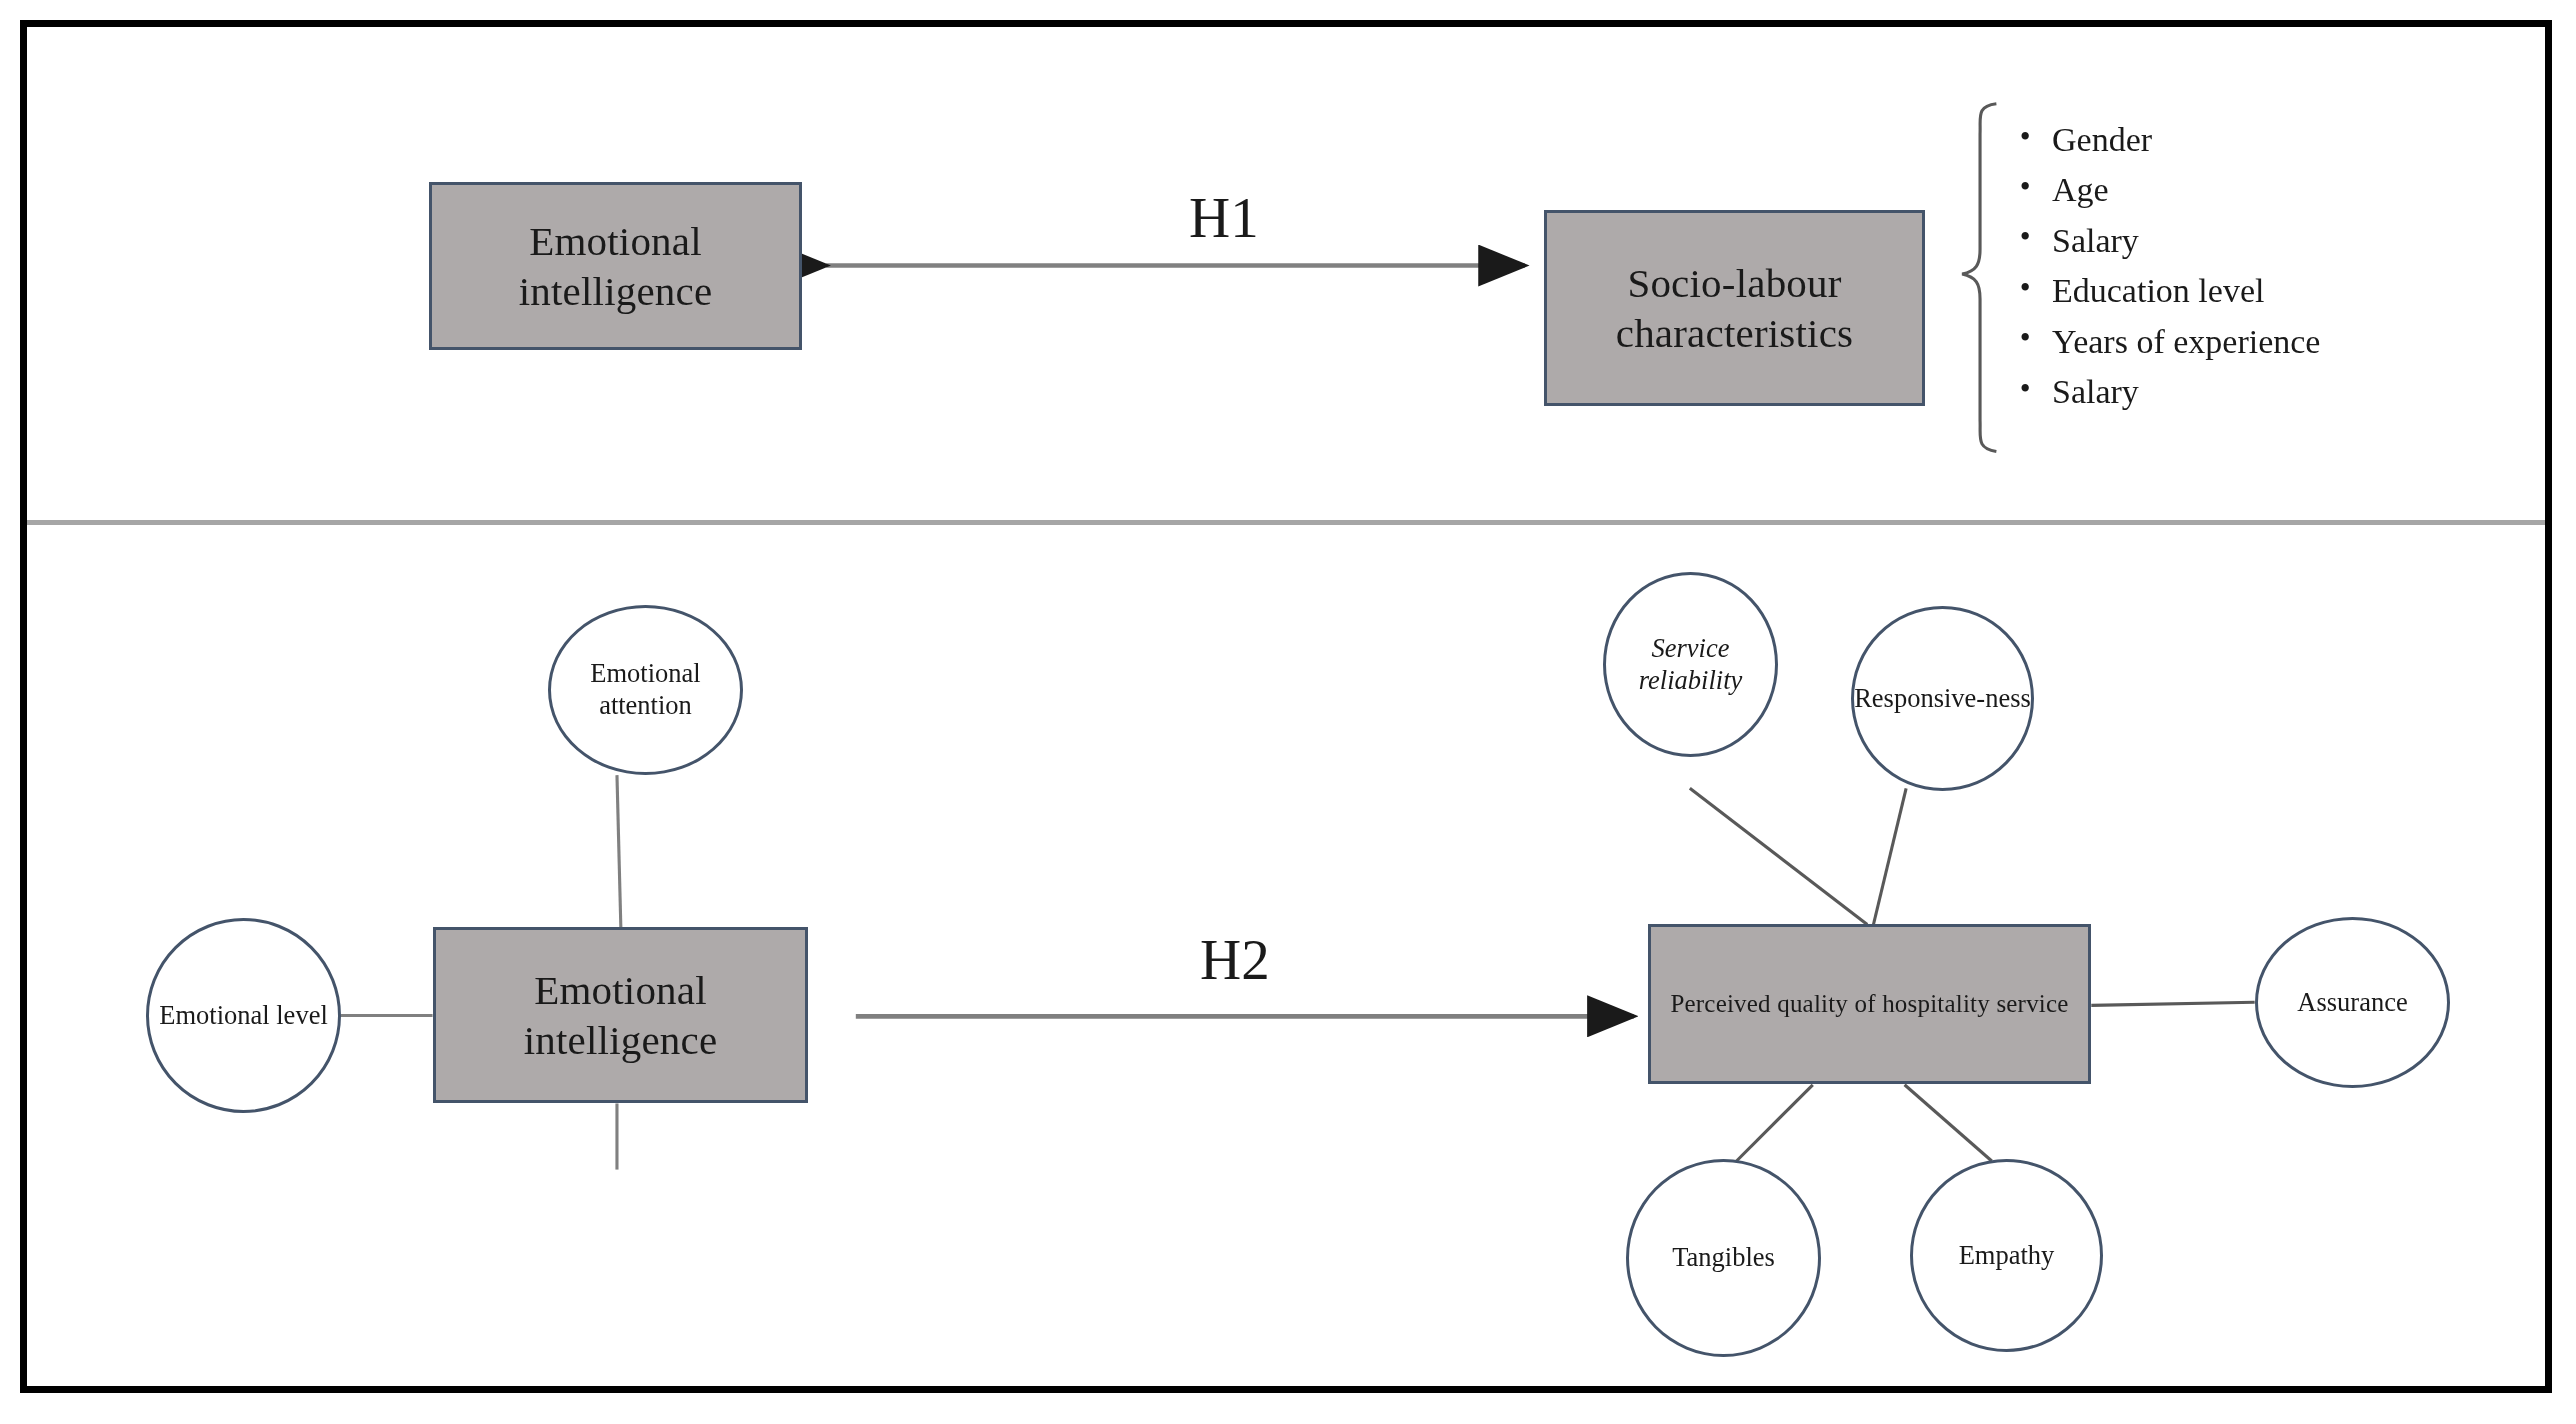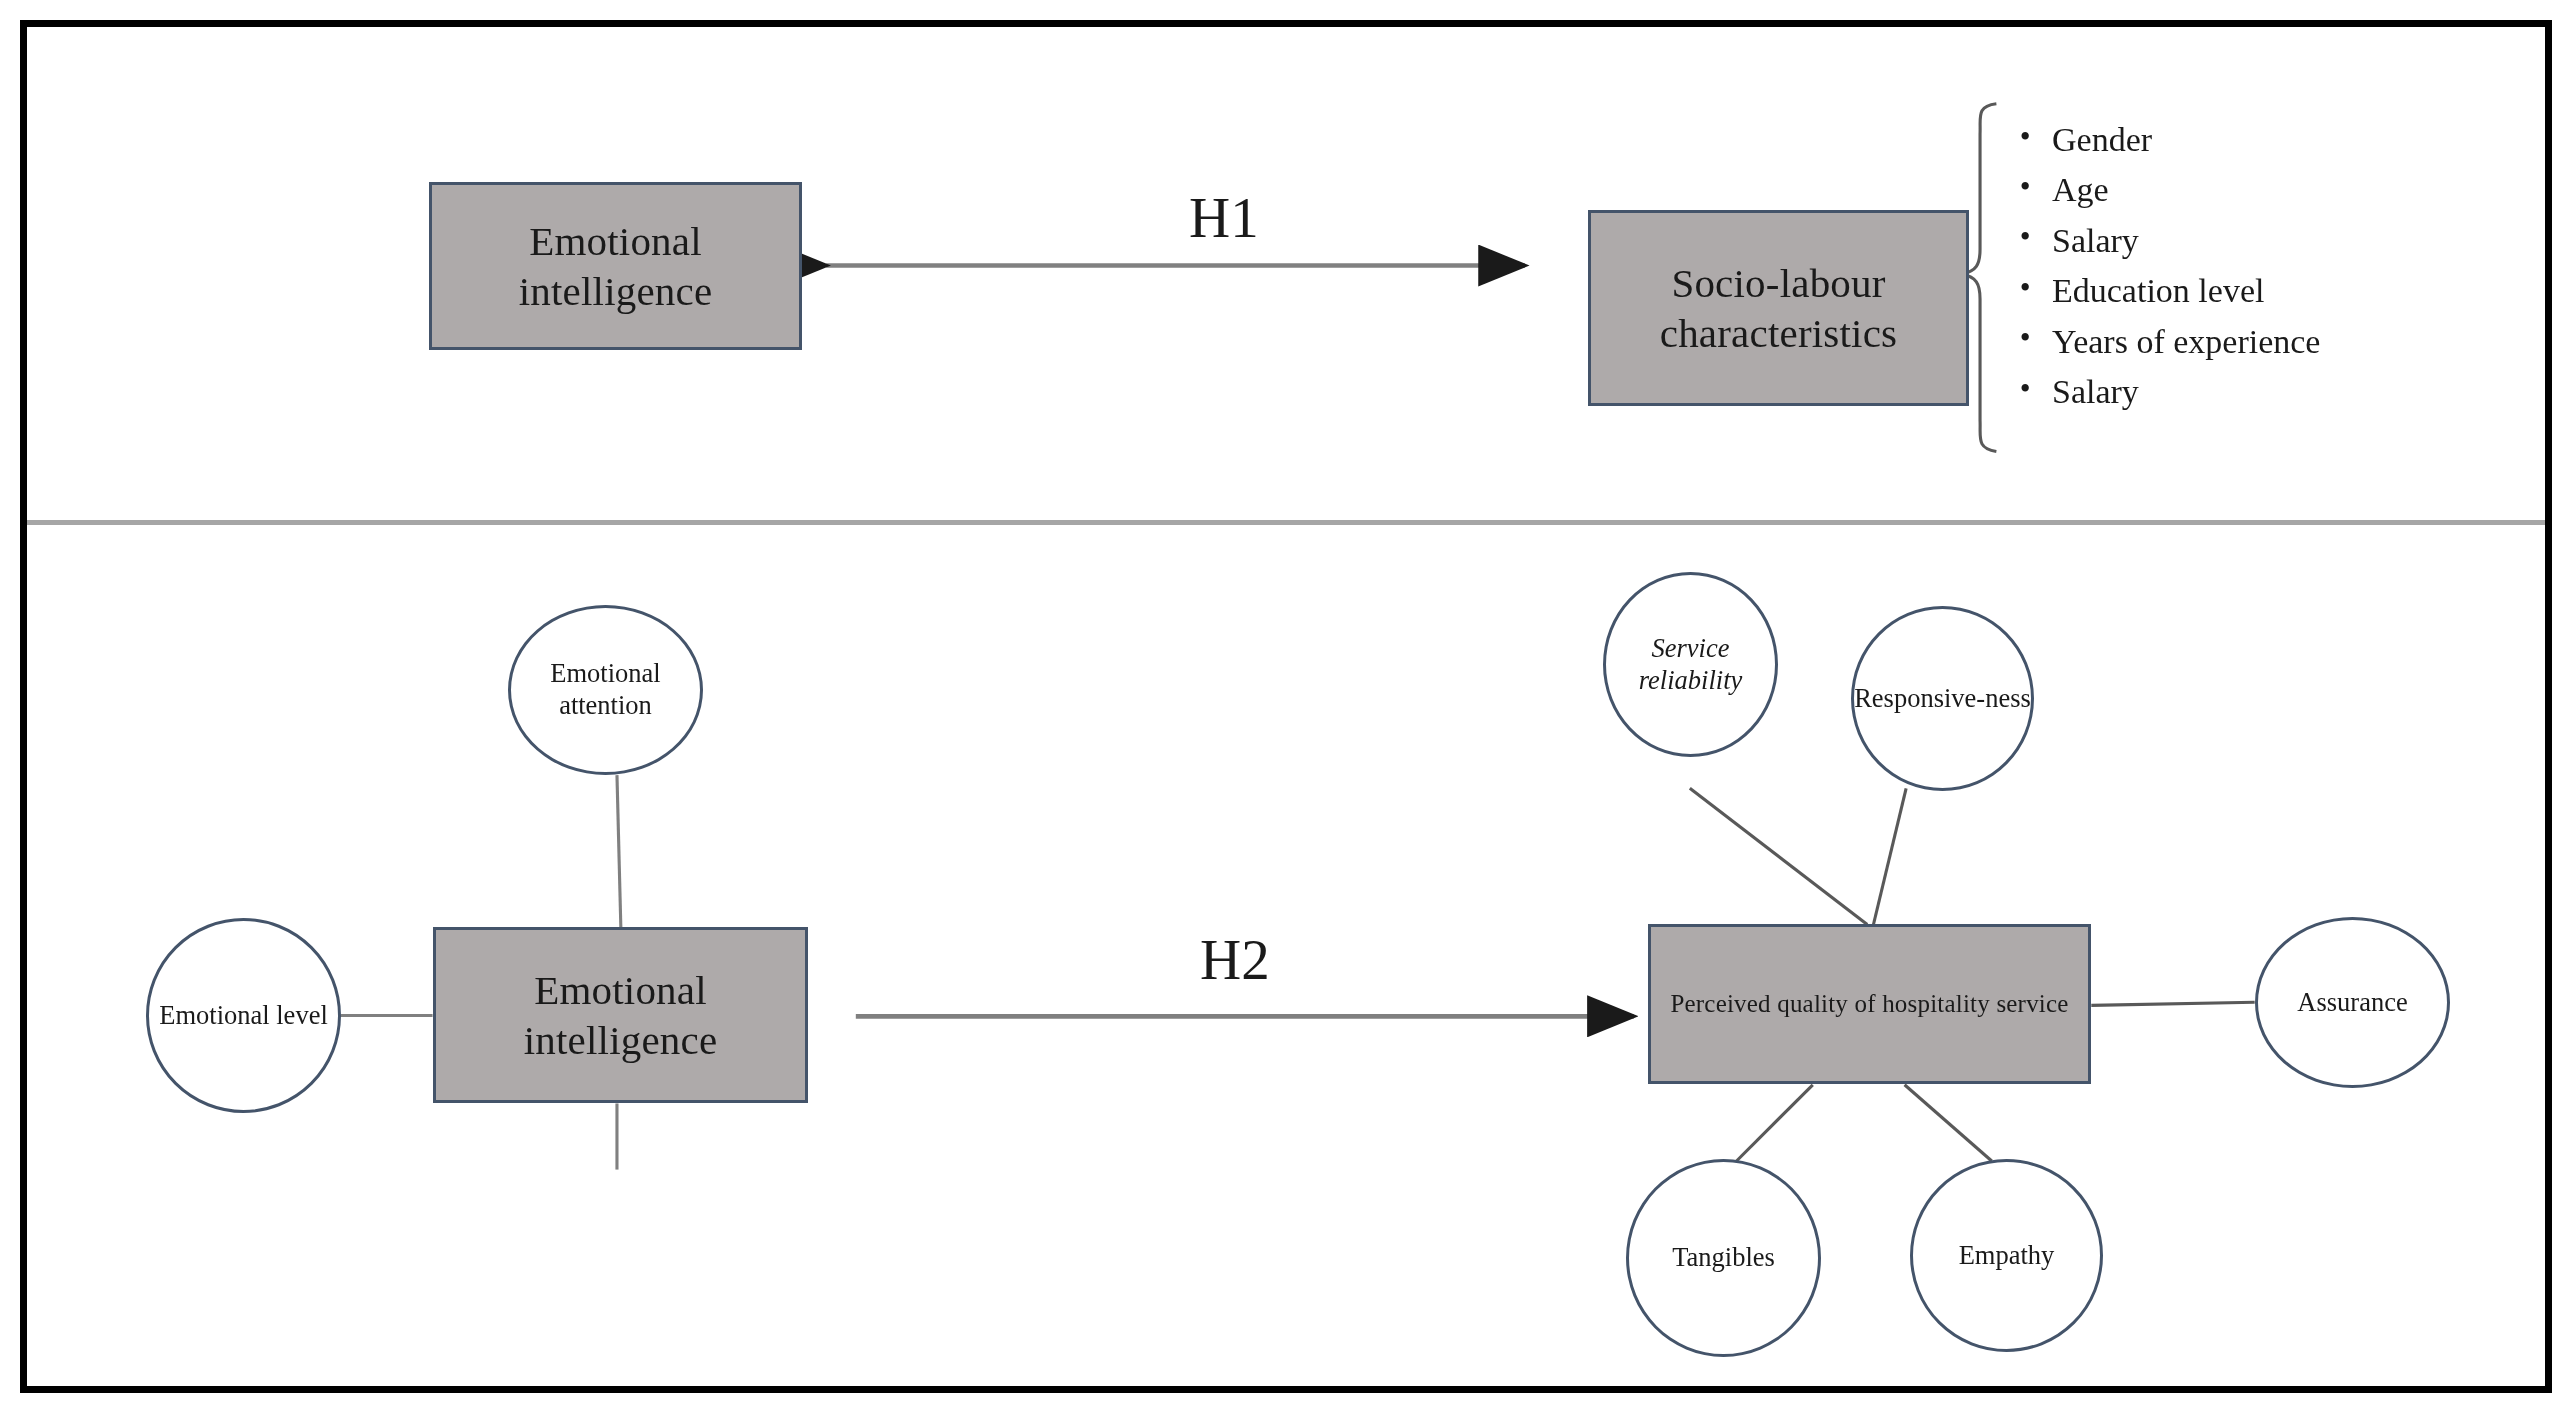--- a/index.html
+++ b/index.html
@@ -59,21 +59,20 @@
     line-height: 1.22;
     letter-spacing: 0.2px;
   }
   #box-ei-top {
     left: 429px; top: 182px; width: 373px; height: 168px;
     font-size: 41px;
   }
   #box-socio {
     left: 1544px; top: 210px; width: 381px; height: 196px;
     font-size: 41px;
-    margin-left: 44px;
   }
   #box-ei-bottom {
     left: 433px; top: 927px; width: 375px; height: 176px;
     font-size: 41px;
   }
   #box-pq {
     left: 1648px; top: 924px; width: 443px; height: 160px;
     font-size: 25px;
   }
   
@@ -84,21 +83,21 @@
     background: #ffffff;
     box-sizing: border-box;
     display: flex;
     align-items: center;
     justify-content: center;
     text-align: center;
     color: #1a1a1a;
     line-height: 1.2;
     font-size: 26.5px;
   }
-  #circle-attention   { left: 508px;  top: 605px;  width: 195px; height: 170px; text-align: center; }
+  #circle-attention   { left: 548px;  top: 605px;  width: 195px; height: 170px; text-align: center; }
   #circle-repair      { left: 146px;  top: 918px; width: 195px; height: 195px; }
   #circle-clarity     { left: 520px;  top: 1169px; width: 195px; height: 173px; }
   #circle-reliability { left: 1603px; top: 572px;  width: 175px; height: 185px; font-style: italic; }
   #circle-responsive  { left: 1819px; top: 606px;  width: 183px; height: 185px; margin-left: 32px; }
   #circle-assurance   { left: 2255px; top: 917px; width: 195px; height: 171px; }
   #circle-tangibles   { left: 1626px; top: 1159px; width: 195px; height: 198px; }
   #circle-empathy     { left: 1910px; top: 1159px; width: 193px; height: 193px; }
   
   .hyp-label {
     position: absolute;

